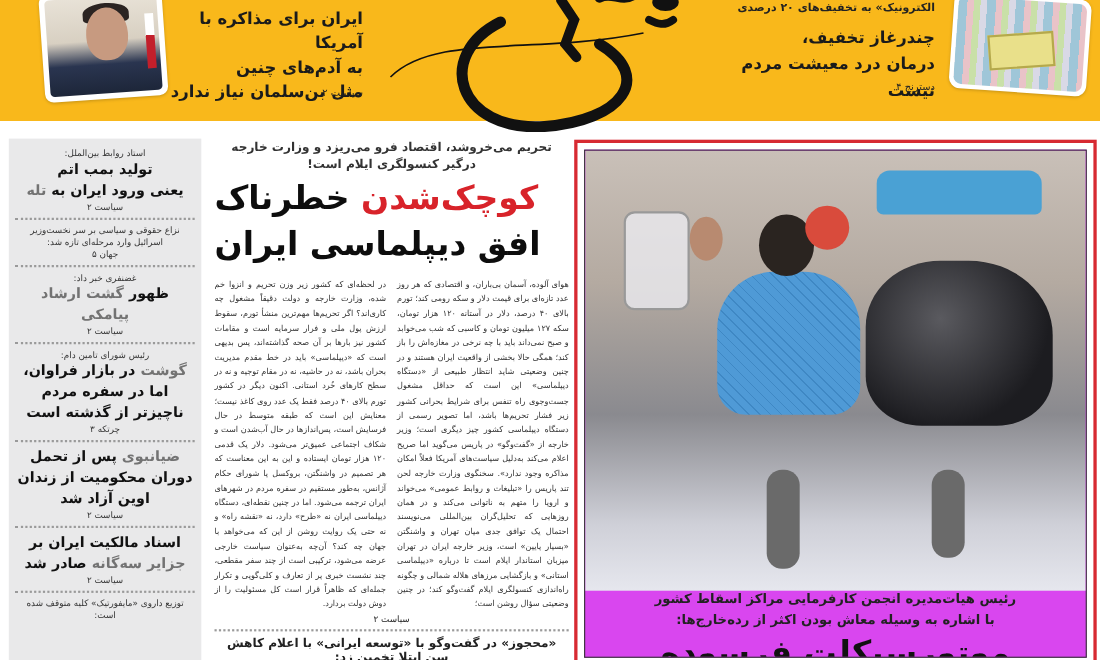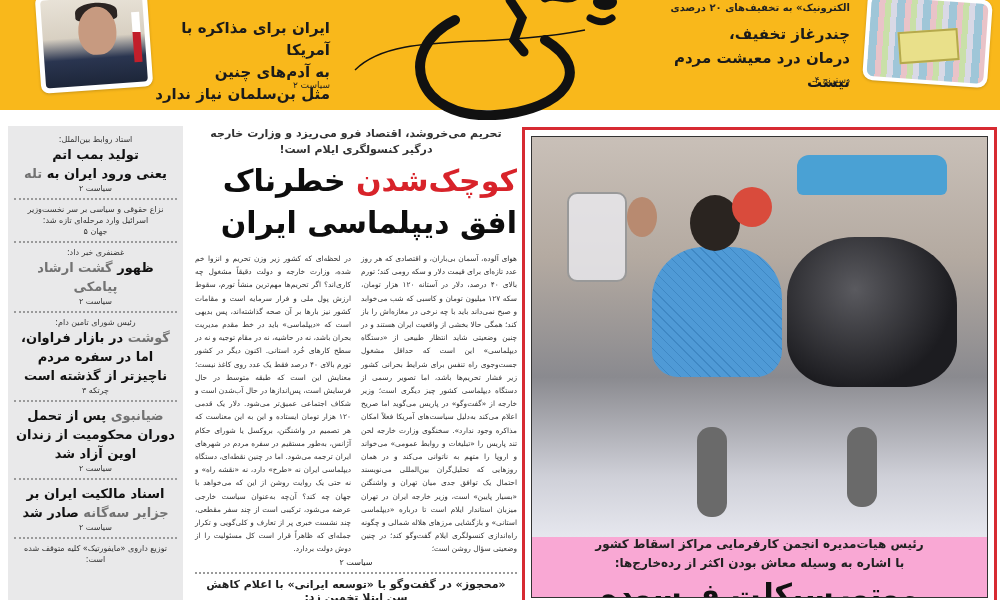--- a/index.html
+++ b/index.html
@@ -7,21 +7,21 @@
   body { font-family: "DejaVu Sans", sans-serif; direction: rtl; position: relative; }
 
   
   .masthead { position: absolute; left: 0; top: 0; width: 1000px; height: 110px; background: #f9b81b; }
   .mast-left { position: absolute; left: 20px; top: 0; width: 310px; height: 110px; }
   .photo-card { position: absolute; left: 18px; top: -8px; width: 112px; height: 98px; background: #fff; border-radius: 8px; transform: rotate(-4deg); padding: 5px; box-shadow: 0 1px 3px rgba(0,0,0,.2); }
   .photo-card .portrait { width: 100%; height: 100%; border-radius: 4px; background: linear-gradient(180deg,#e8e2d7 0%,#d8d0c2 45%,#2a3550 70%,#1d2639 100%); position: relative; overflow: hidden; }
   .portrait .face { position: absolute; left: 36px; top: 10px; width: 38px; height: 48px; border-radius: 50% 50% 45% 45%; background: #c79a80; }
   .portrait .hair { position: absolute; left: 34px; top: 6px; width: 42px; height: 18px; border-radius: 50% 50% 20% 20%; background: #2b2422; }
   .portrait .flag { position: absolute; right: 4px; top: 18px; width: 8px; height: 50px; background: linear-gradient(180deg,#fff 0,#fff 40%,#c21f2b 40%,#c21f2b 100%); }
-  .mast-left .hl { position: absolute; right: 0; top: 6px; width: 175px; text-align: right; font-weight: bold; font-size: 15px; line-height: 22px; color: #1b1b1b; margin-top: 11px; }
+  .mast-left .hl { position: absolute; right: 0; top: 6px; width: 175px; text-align: right; font-weight: bold; font-size: 15px; line-height: 22px; color: #1b1b1b; }
   .mast-left .ref { position: absolute; right: 0; top: 80px; font-size: 9px; color: #222; }
 
   .logo { position: absolute; left: 335px; top: -10px; width: 310px; height: 130px; }
 
   .mast-right { position: absolute; right: 10px; top: 0; width: 355px; height: 78px; }
   .shop-card { position: absolute; right: 0; top: -4px; width: 125px; height: 88px; background: #fff; border-radius: 10px; transform: rotate(4deg); padding: 4px; box-shadow: 0 1px 3px rgba(0,0,0,.2); }
   .shop-card .shop { width: 100%; height: 100%; border-radius: 7px; background: repeating-linear-gradient(90deg,#9fc6d8 0 8px,#e9c3c8 8px 14px,#c9e0a8 14px 20px,#d9d9e6 20px 26px); position: relative; overflow: hidden; }
   .shop .coupon { position: absolute; left: 30px; top: 30px; width: 60px; height: 32px; background: #e9e08a; border: 2px solid #b5a94c; transform: rotate(-8deg); }
   .mast-right .kicker { position: absolute; right: 140px; top: 2px; font-size: 10px; font-weight: bold; color: #222; white-space: nowrap; }
   .mast-right .hl { position: absolute; right: 140px; top: 22px; width: 220px; text-align: right; font-weight: bold; font-size: 15px; line-height: 24px; color: #1b1b1b; }
@@ -32,31 +32,31 @@
   .sb-item { padding: 4px 0 3px; border-bottom: 2px dotted #9a9a9a; }
   .sb-item:last-child { border-bottom: none; }
   .sb-kicker { font-size: 8px; color: #333; line-height: 11px; }
   .sb-hl { font-size: 13px; font-weight: bold; line-height: 19px; color: #111; }
   .sb-hl .red { color: #737373; }
   .sb-ref { font-size: 8px; color: #333; line-height: 12px; }
 
   
   .center { position: absolute; left: 195px; top: 126px; width: 322px; height: 480px; }
   .c-kicker { text-align: center; font-size: 11px; color: #333; line-height: 16px; font-weight: bold; }
-  .c-hl { text-align: right; font-size: 30px; font-weight: bold; line-height: 42px; color: #0d0d0d; letter-spacing: -1px; margin-top: 2px; }
+  .c-hl { text-align: left; font-size: 30px; font-weight: bold; line-height: 42px; color: #0d0d0d; letter-spacing: -1px; margin-top: 2px; }
   .c-hl .red { color: #d8232a; }
   .c-body { display: flex; flex-direction: row; gap: 10px; margin-top: 8px; }
   .c-col { flex: 1; font-size: 7.4px; line-height: 13.2px; color: #333; text-align: justify; }
   .c-ref { text-align: center; font-size: 8px; color: #222; margin-top: 2px; }
   .c-div { border-top: 2px dotted #9a9a9a; margin: 5px 0 4px; }
   .c-next { text-align: center; font-size: 11px; font-weight: bold; color: #222; }
 
   
   .feature { position: absolute; left: 522px; top: 127px; width: 475px; height: 480px; border: 3px solid #d72a32; padding: 6px; background: #fff; }
-  .feature-inner { position: relative; width: 100%; height: 100%; background: #f9a8d4; border: 1px solid #333; overflow: hidden; }
+  .feature-inner { position: relative; width: 100%; height: 100%; background: #d946ef; border: 1px solid #333; overflow: hidden; }
   .scene { position: absolute; left: 0; top: 0; width: 100%; height: 400px; background: linear-gradient(180deg,#c9c0b8 0%,#b4aaa1 30%,#8a8a8f 60%,#cfd0d8 85%,#e6e7ee 100%); }
   .bag { position: absolute; right: 30px; top: 100px; width: 170px; height: 150px; border-radius: 40% 45% 30% 30%; background: radial-gradient(circle at 40% 35%,#5a5a5f,#1c1c20 70%); }
   .canopy { position: absolute; right: 40px; top: 18px; width: 150px; height: 40px; border-radius: 12px 12px 6px 6px; background: #4aa1d4; }
   .jacket { position: absolute; left: 120px; top: 110px; width: 130px; height: 130px; border-radius: 40% 40% 20% 20%; background: repeating-linear-gradient(45deg,#4f9ad6 0 6px,#3f88c4 6px 7px); }
   .head1 { position: absolute; left: 158px; top: 58px; width: 50px; height: 56px; border-radius: 50%; background: #2a2420; }
   .helmet { position: absolute; left: 200px; top: 50px; width: 40px; height: 40px; border-radius: 50%; background: #d94b3c; }
   .shield { position: absolute; left: 35px; top: 55px; width: 60px; height: 90px; border-radius: 10px; background: rgba(235,235,240,.8); border: 2px solid #999; }
   .man { position: absolute; left: 95px; top: 60px; width: 30px; height: 40px; border-radius: 50%; background: #b88a70; }
   .wheel1 { position: absolute; left: 165px; top: 290px; width: 30px; height: 90px; border-radius: 14px; background: #6a6a6a; }
   .wheel2 { position: absolute; right: 110px; top: 290px; width: 30px; height: 80px; border-radius: 14px; background: #6a6a6a; }

